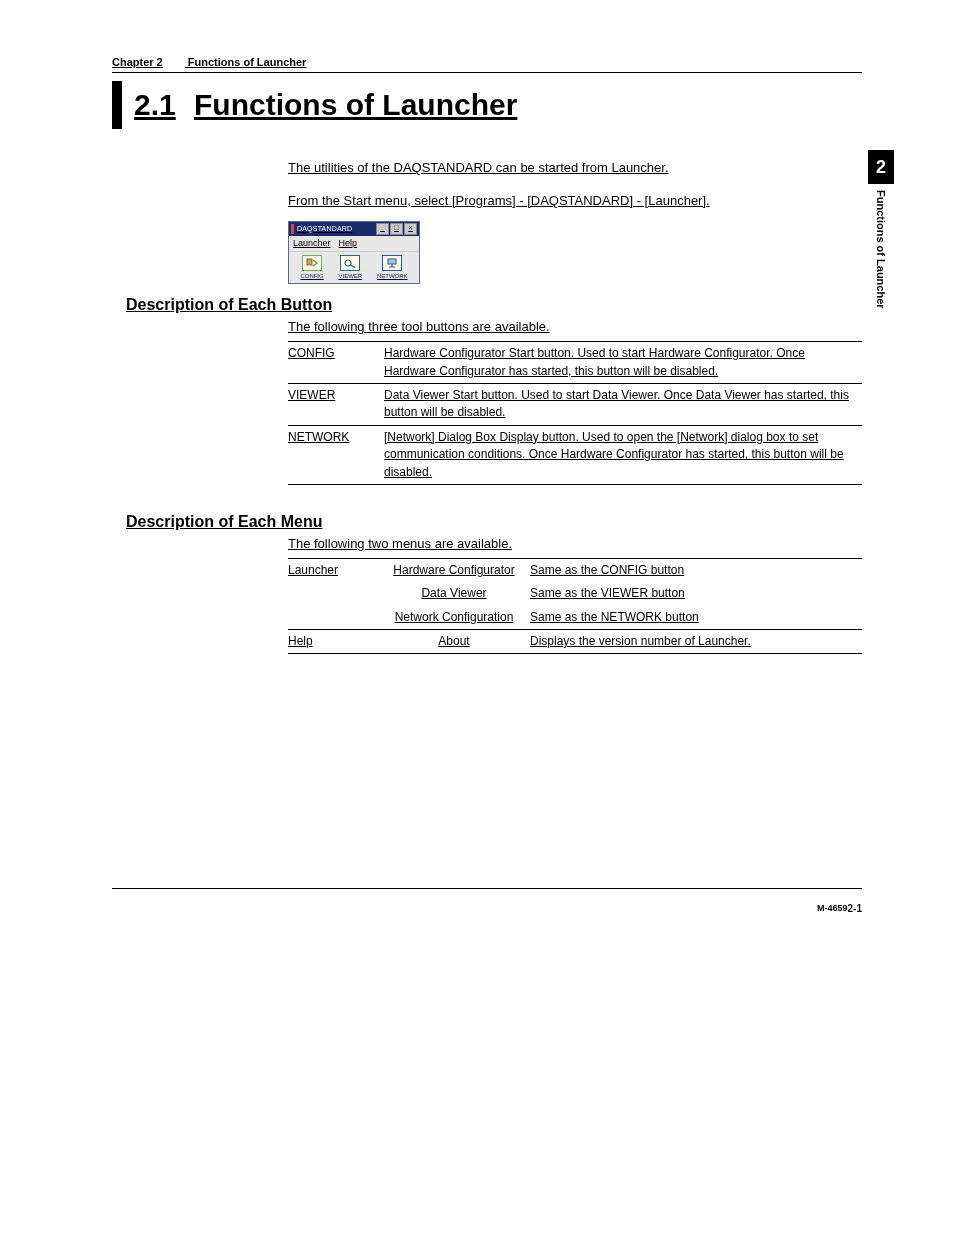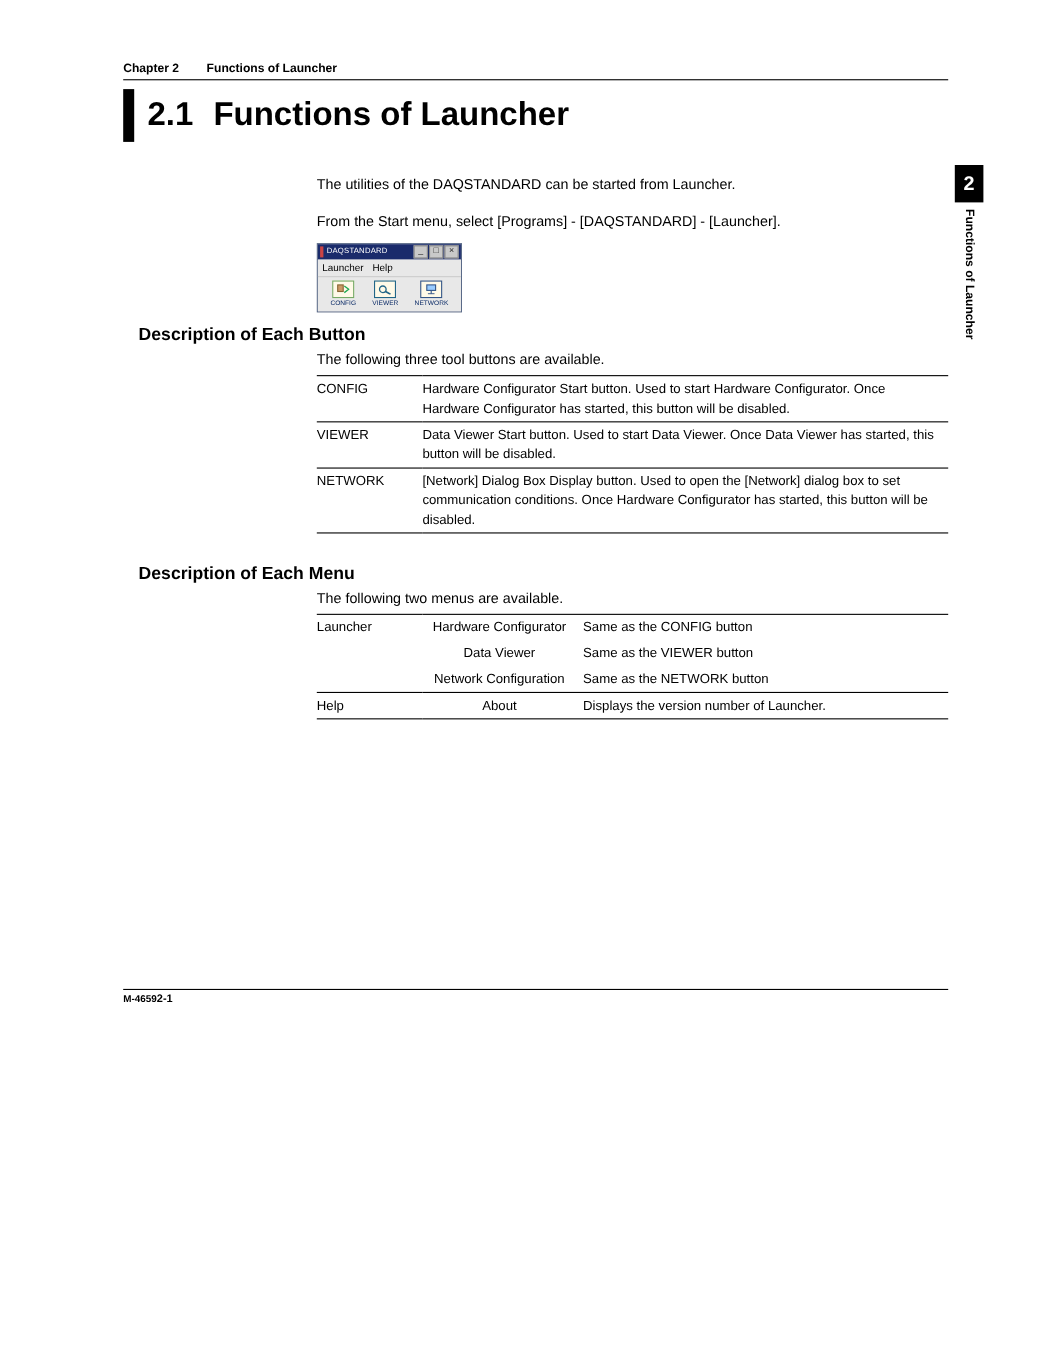--- a/index.html
+++ b/index.html
@@ -8,20 +8,21 @@
     padding: 0;
     background: #fff;
     color: #000;
   }
   .page {
     width: 954px;
     height: 954px;
     position: relative;
     box-sizing: border-box;
     padding: 56px 92px 40px 112px;
+    text-decoration: underline;
   }
   .running-head {
     font-size: 11px;
     font-weight: bold;
     padding-bottom: 4px;
     border-bottom: 1px solid #000;
     margin-bottom: 8px;
   }
   .running-head .chapter { margin-right: 22px; }
   .section-title-row {
@@ -131,23 +132,23 @@
     font-size:11px; font-weight:bold; margin-top:6px;
   }
 
   
   .footer {
     position:absolute;
     bottom:40px;
     left:112px; right:92px;
     border-top:1px solid #000;
     display:flex;
-    justify-content:flex-start;
+    justify-content:flex-end;
     font-size:10px;
-    padding-top:3px;
+    padding-top:14px;
     font-weight:bold;
   }
   .footer .left { font-size:9px; }
 </style>
 </head>
 <body>
 
 <div class="page">
 
   <div class="running-head">

